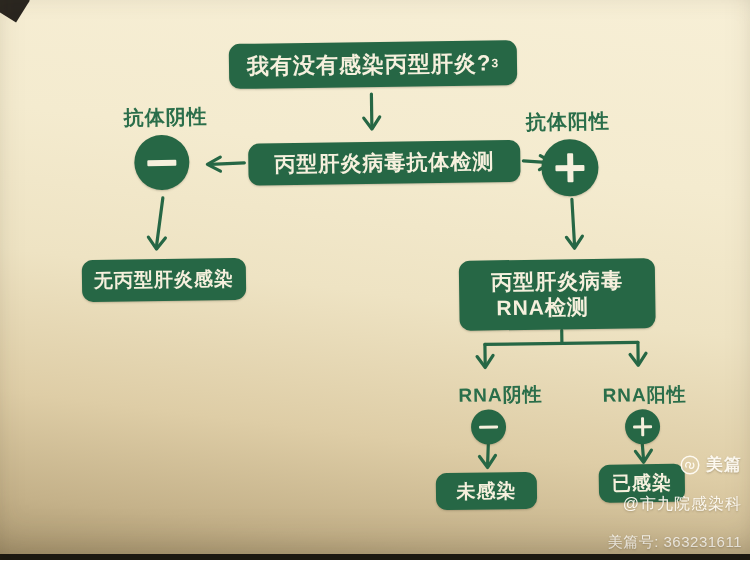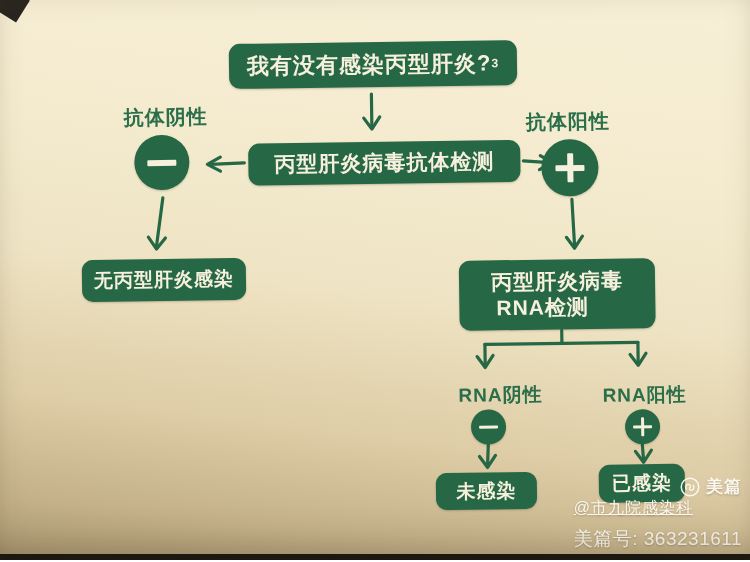--- a/index.html
+++ b/index.html
@@ -70,29 +70,29 @@
   .circle .hbar { left: 24%; right: 24%; top: 50%; height: 11%; transform: translateY(-50%); }
   .circle .vbar { top: 24%; bottom: 24%; left: 50%; width: 11%; transform: translateX(-50%); }
 
   svg.arrows { position: absolute; left: 0; top: 0; }
   svg.arrows polyline, svg.arrows line {
     fill: none; stroke: #266745; stroke-width: 3.2; stroke-linecap: round; stroke-linejoin: round;
   }
 
   #watermark {
     position: absolute; right: 8px; bottom: 8px;
-    text-align: left; color: rgba(255,252,244,0.95);
+    text-align: right; color: rgba(255,252,244,0.95);
     text-shadow: 0 1px 2px rgba(90,75,50,0.35);
   }
   #watermark .brand-row {
     display: flex; align-items: center; justify-content: flex-end; gap: 6px;
     font-size: 17px; font-weight: bold; letter-spacing: 1px;
   }
-  #watermark .account { font-size: 16px; margin-top: 0; letter-spacing: 1px; text-decoration: underline; }
-  #watermark .idline { font-size: 19px; margin-top: 7px; letter-spacing: 0.5px; }
+  #watermark .account { font-size: 16px; margin-top: 18px; letter-spacing: 1px; }
+  #watermark .idline { font-size: 15px; margin-top: 18px; letter-spacing: 0.5px; }
 </style>
 </head>
 <body>
 
 <div id="photo">
 
   <div id="chart">
 
     <svg class="arrows" width="750" height="562" viewBox="0 0 750 562">
 

